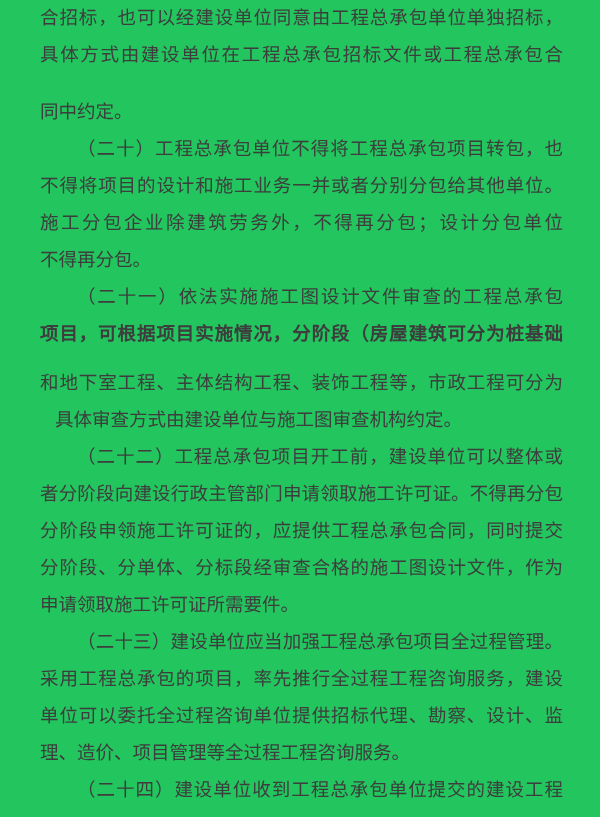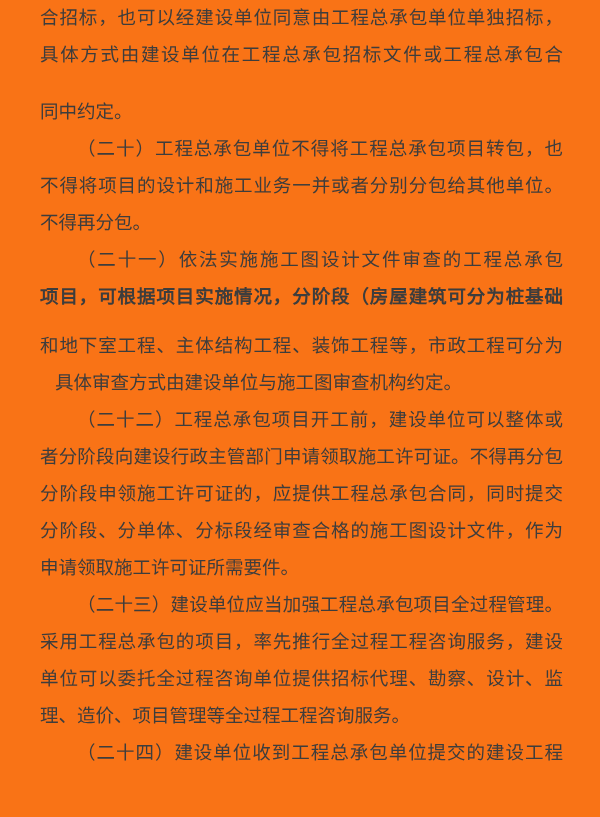--- a/index.html
+++ b/index.html
@@ -9,21 +9,21 @@
   body {
     width: 600px;
     height: 817px;
     background: #ffffff;
     overflow: hidden;
   }
   .page {
     box-sizing: border-box;
     width: 600px;
     height: 817px;
-    background: #f97316;
+    background: #22c55e;
     padding: 0 37px 0 40px;
   }
   .textblock {
     width: 523px;
   }
   .line {
     font-family: "Liberation Serif", "DejaVu Serif", serif;
     font-size: 18.5px;
     font-weight: 400;
     color: #3d3d3d;
@@ -45,20 +45,21 @@
 </head>
 <body style="background: rgb(255, 255, 255);">
 
 <div class="page">
   <div class="textblock" id="textblock">
       <div class="line" style="color: rgb(61, 61, 61);">合招标，也可以经建设单位同意由工程总承包单位单独招标，</div>
       <div class="line" style="color: rgb(61, 61, 61);">具体方式由建设单位在工程总承包招标文件或工程总承包合</div>
       <div class="line para-end" style="color: rgb(61, 61, 61); margin-top: 20px;">同中约定。</div>
       <div class="line indent" style="color: rgb(61, 61, 61);">（二十）工程总承包单位不得将工程总承包项目转包，也</div>
       <div class="line" style="color: rgb(61, 61, 61);">不得将项目的设计和施工业务一并或者分别分包给其他单位。</div>
+      <div class="line" style="color: rgb(61, 61, 61);">施工分包企业除建筑劳务外，不得再分包；设计分包单位</div>
       <div class="line para-end" style="color: rgb(61, 61, 61);">不得再分包。</div>
       <div class="line indent" style="color: rgb(61, 61, 61);">（二十一）依法实施施工图设计文件审查的工程总承包</div>
       <div class="line" style="color: rgb(61, 61, 61); font-weight: bold;">项目，可根据项目实施情况，分阶段（房屋建筑可分为桩基础</div>
       <div class="line" style="color: rgb(61, 61, 61); margin-top: 12px;">和地下室工程、主体结构工程、装饰工程等，市政工程可分为</div>
       <div class="line para-end" style="color: rgb(61, 61, 61); margin-left: 15px;">具体审查方式由建设单位与施工图审查机构约定。</div>
       <div class="line indent" style="color: rgb(61, 61, 61);">（二十二）工程总承包项目开工前，建设单位可以整体或</div>
       <div class="line" style="color: rgb(61, 61, 61);">者分阶段向建设行政主管部门申请领取施工许可证。不得再分包</div>
       <div class="line" style="color: rgb(61, 61, 61);">分阶段申领施工许可证的，应提供工程总承包合同，同时提交</div>
       <div class="line" style="color: rgb(61, 61, 61);">分阶段、分单体、分标段经审查合格的施工图设计文件，作为</div>
       <div class="line para-end" style="color: rgb(61, 61, 61);">申请领取施工许可证所需要件。</div>

